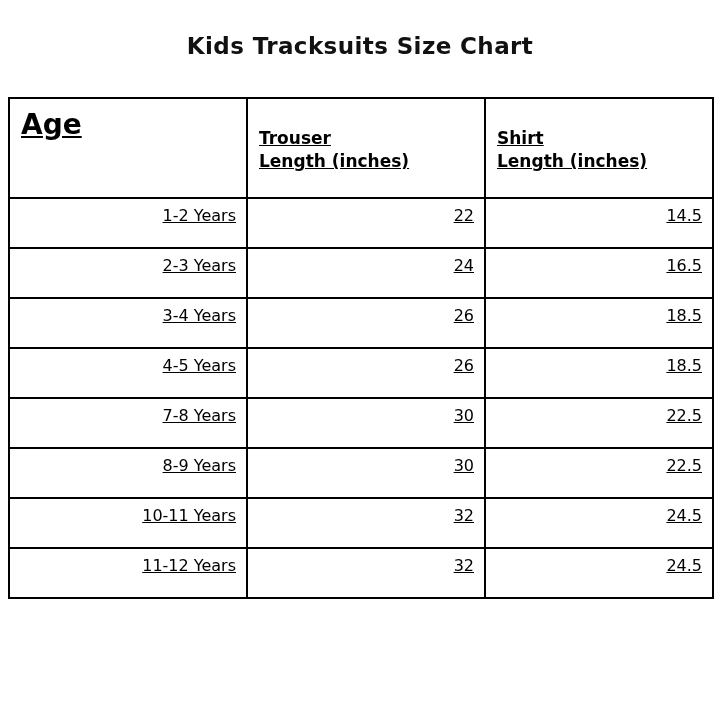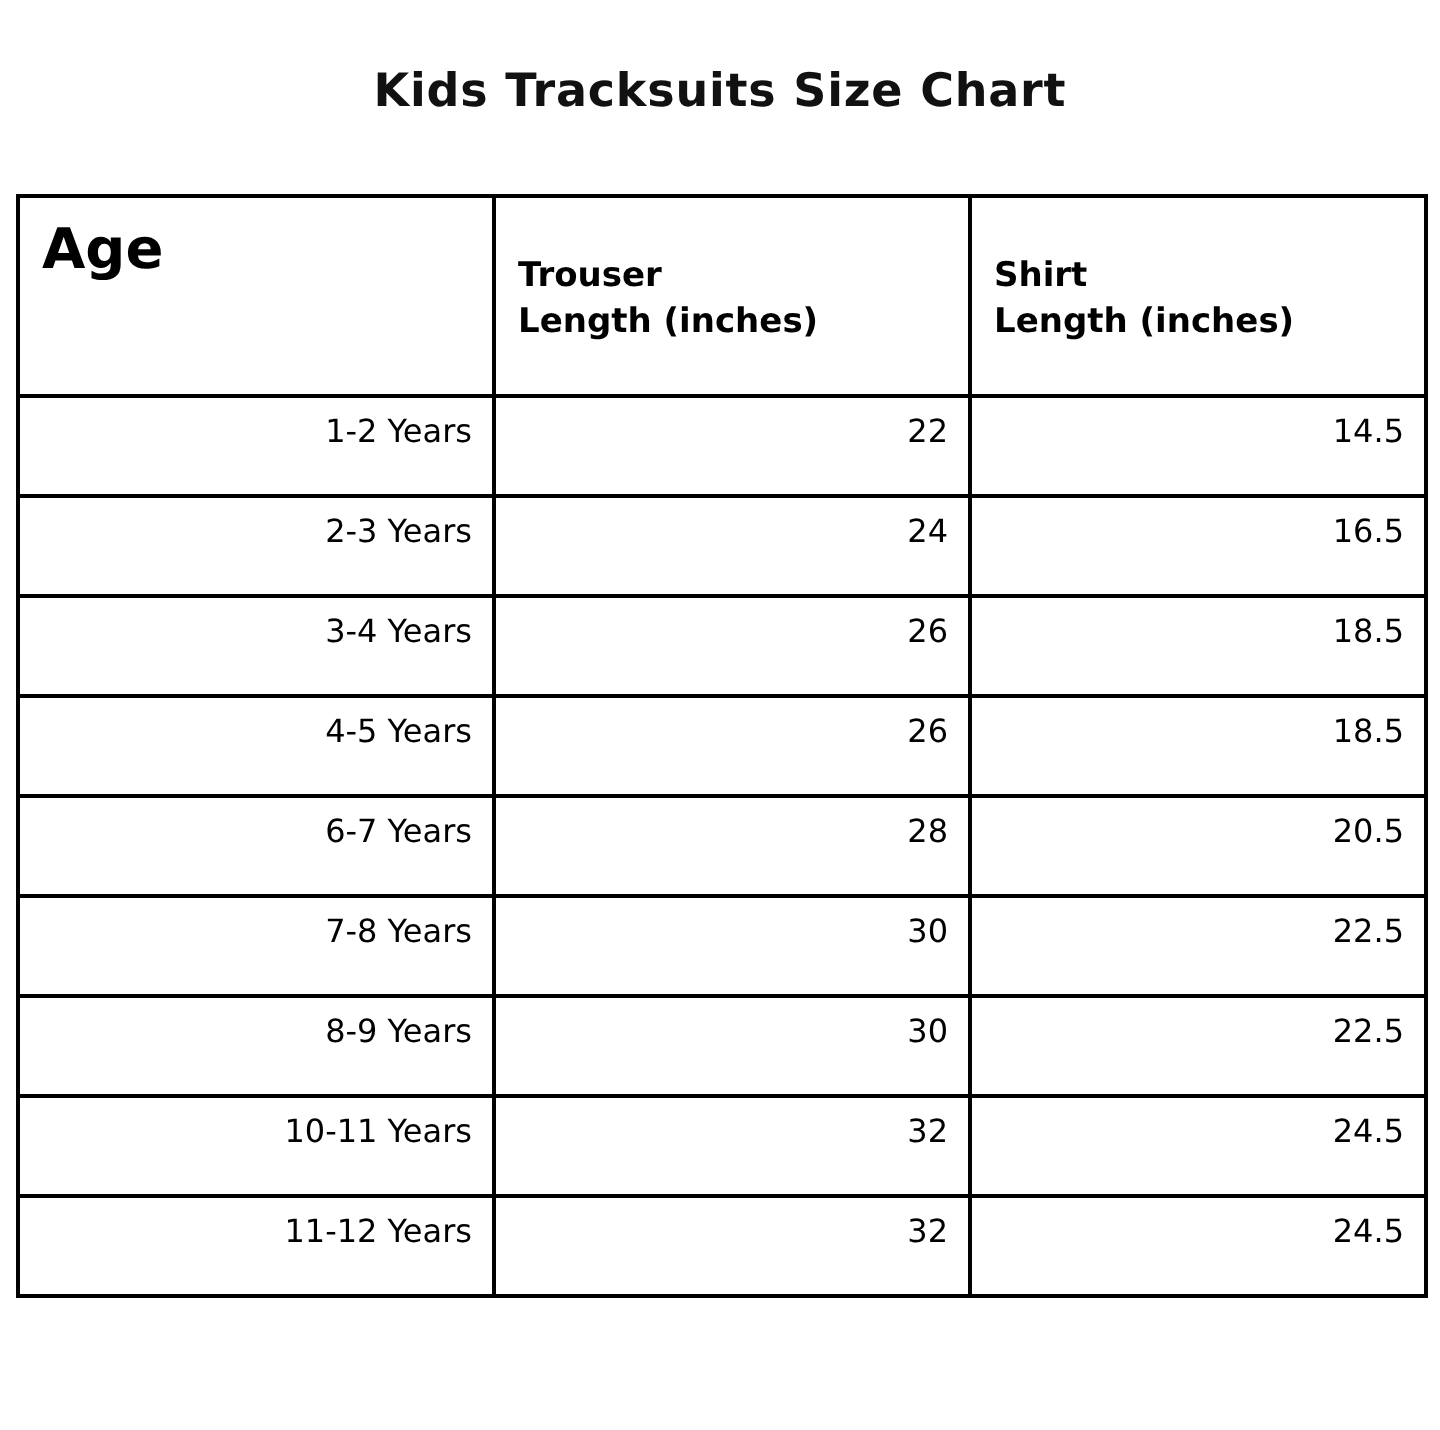--- a/index.html
+++ b/index.html
@@ -44,20 +44,21 @@
   table.size-chart th,
   table.size-chart td {
     border: 2px solid #000000;
     text-align: left;
     vertical-align: top;
     padding: 8px 10px 8px 11px;
     font-size: 16px;
     line-height: 1.15;
     color: #000000;
     background: #ffffff;
+    text-decoration: underline;
   }
   table.size-chart thead th {
     font-weight: bold;
     padding-top: 28px;
     padding-bottom: 12px;
     height: 58px;
     vertical-align: top;
   }
   table.size-chart thead th.age-head {
     font-size: 28px;
@@ -122,25 +123,20 @@
           <td>3-4 Years</td>
           <td>26</td>
           <td>18.5</td>
         </tr>
         <tr>
           <td>4-5 Years</td>
           <td>26</td>
           <td>18.5</td>
         </tr>
         <tr>
-          <td>6-7 Years</td>
-          <td>28</td>
-          <td>20.5</td>
-        </tr>
-        <tr>
           <td>7-8 Years</td>
           <td>30</td>
           <td>22.5</td>
         </tr>
         <tr>
           <td>8-9 Years</td>
           <td>30</td>
           <td>22.5</td>
         </tr>
         <tr>

